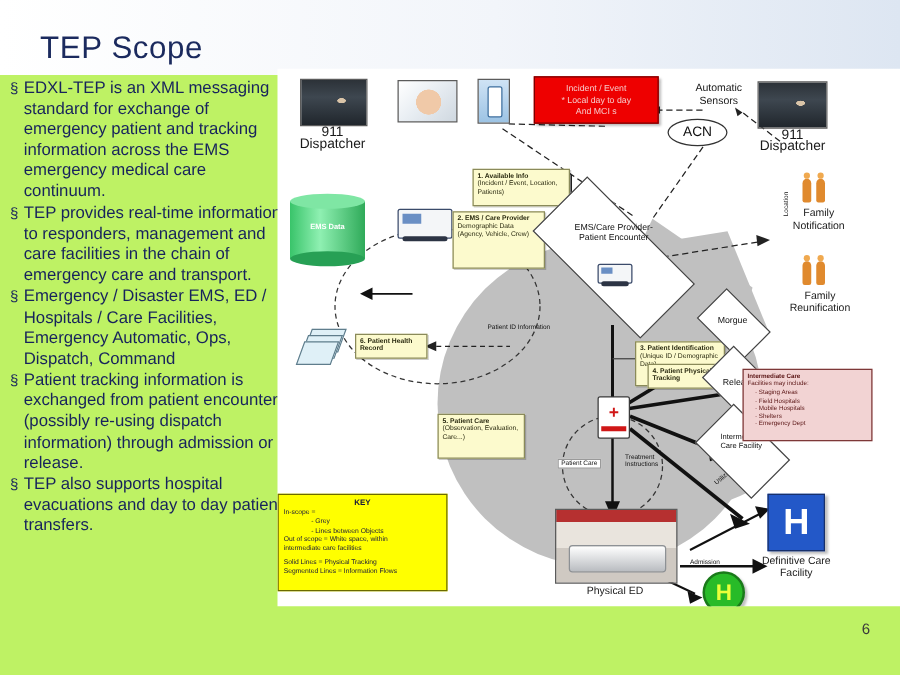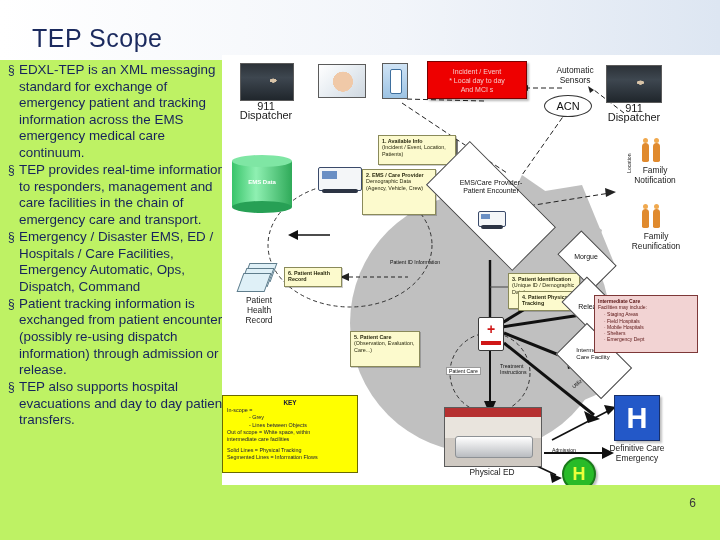--- a/index.html
+++ b/index.html
@@ -305,21 +305,21 @@
       <div>
         <div>Incident / Event</div>
         <div>* Local day to day</div>
         <div>And MCI s</div>
       </div>
     </div>
 
     <div class="cap big" style="left:318px;top:10px;width:70px;white-space:pre-line;">Automatic
 Sensors</div>
 
-    <div class="acn" style="left:322px;top:40px;width:46px;height:20px;">ACN</div>
+    <div class="acn" style="left:312px;top:40px;width:46px;height:20px;">ACN</div>
 
     <div class="photo ph-dispatch" style="left:384px;top:10px;width:54px;height:36px;"></div>
     <div class="cap" style="left:376px;top:49px;width:72px;">
       <div>911</div>
       <div>Dispatcher</div>
     </div>
 
     <div class="edge rot-v" style="left:232px;top:126px;">Dispatch</div>
 
     <div class="people" style="left:418px;top:82px;width:28px;height:26px;">
@@ -343,23 +343,20 @@
       <div class="lbl">EMS Data</div>
     </div>
 
     <div class="amb" style="left:96px;top:112px;width:42px;height:22px;"></div>
 
     <div class="recstack" style="left:16px;top:208px;width:40px;height:28px;">
       <i style="left:8px;top:0;"></i>
         <i style="left:5px;top:5px;"></i>
         <i style="left:2px;top:10px;"></i>
     </div>
-    <div class="cap big" style="left:2px;top:240px;width:70px;white-space:pre-line;">Patient
-Health
-Record</div>
 
     <div class="note" style="left:156px;top:80px;width:78px;height:30px;">
       <b><span>1.</span>
       <span>Available Info</span></b>
       <div>(Incident / Event, Location, Patients)</div>
     </div>
 
     <div class="note" style="left:140px;top:114px;width:74px;height:46px;">
       <b><span>2.</span>
       <span>EMS / Care Provider</span></b>
@@ -426,21 +423,21 @@
       </ul>
     </div>
 
     <div class="photo ph-ed" style="left:222px;top:352px;width:96px;height:58px;"></div>
     <div class="cap big" style="left:214px;top:412px;width:112px;">Physical ED</div>
 
     <div class="hsign" style="left:392px;top:340px;width:44px;height:44px;">
         <span>H</span>
       </div>
     <div class="cap big" style="left:374px;top:388px;width:82px;white-space:pre-line;">Definitive Care
-Emergency</div>
+Facility</div>
 
     <div class="gsign" style="left:340px;top:402px;width:30px;height:30px;">
         <span>H</span>
       </div>
 
     <div class="keybox" style="left:0px;top:340px;width:136px;height:78px;">
       <div class="kt">KEY</div>
       <div>In-scope =</div>
       <div class="ind">- Grey</div>
       <div class="ind">- Lines between Objects</div>

